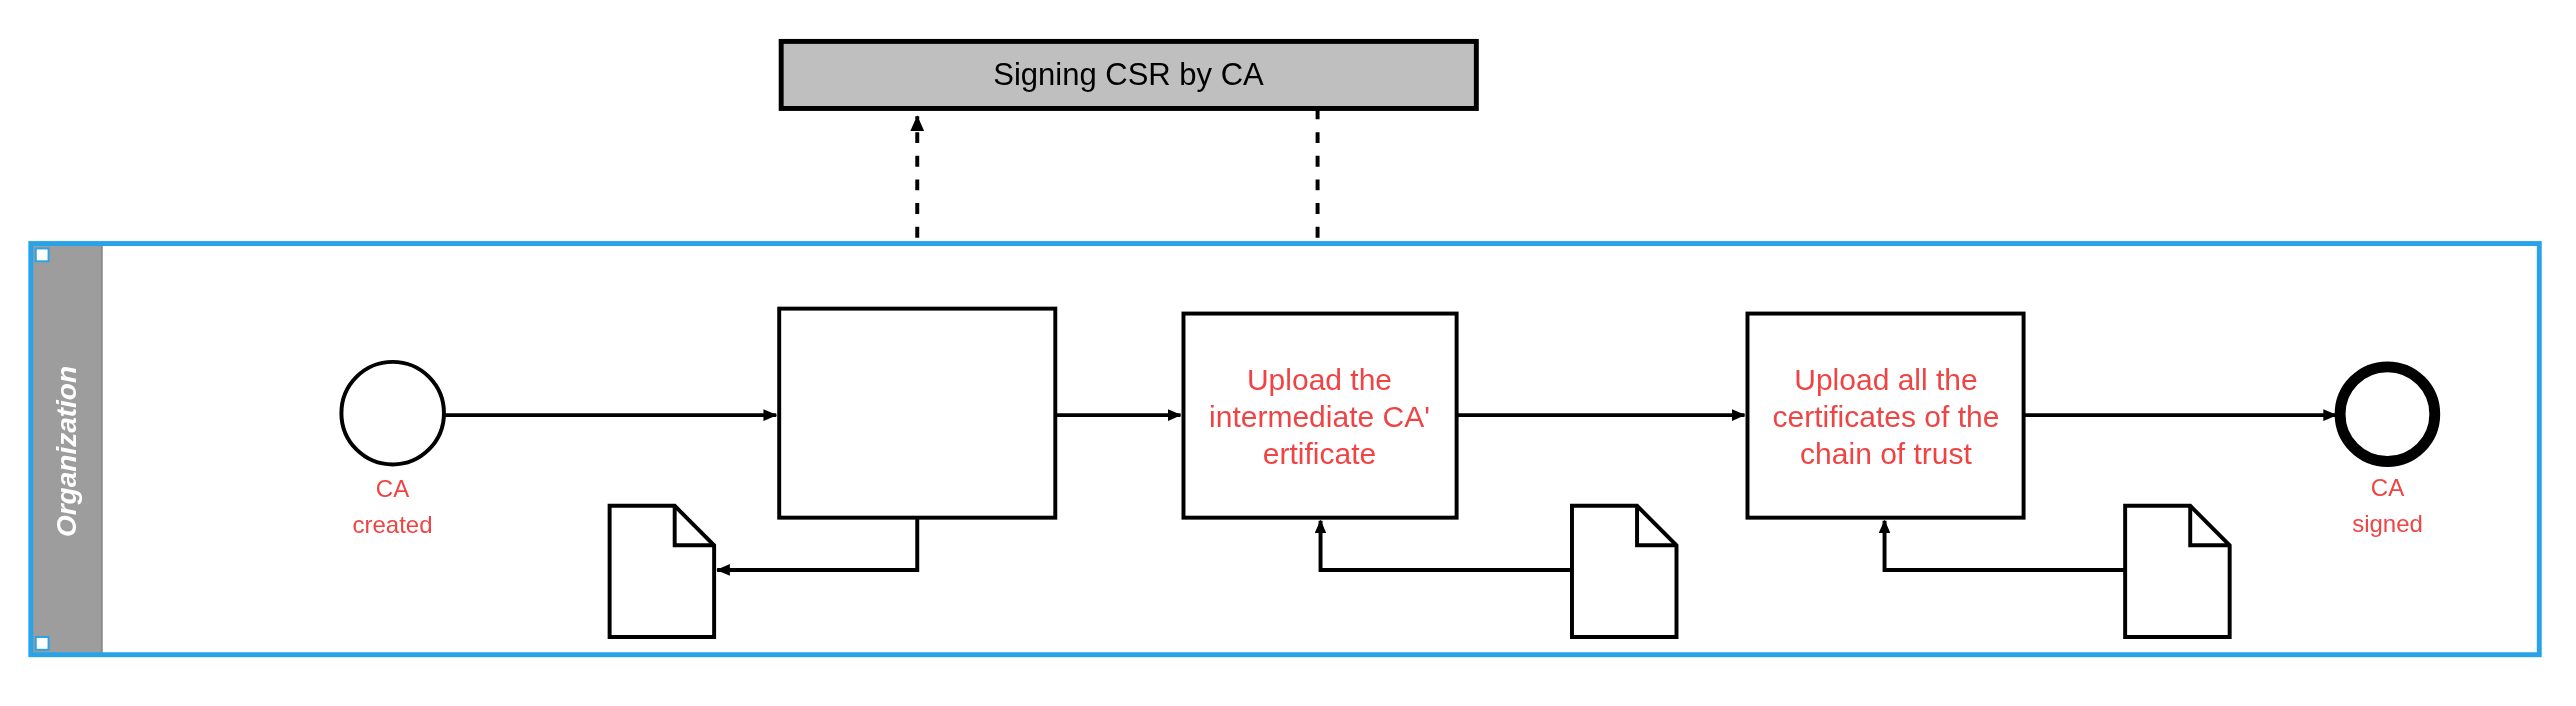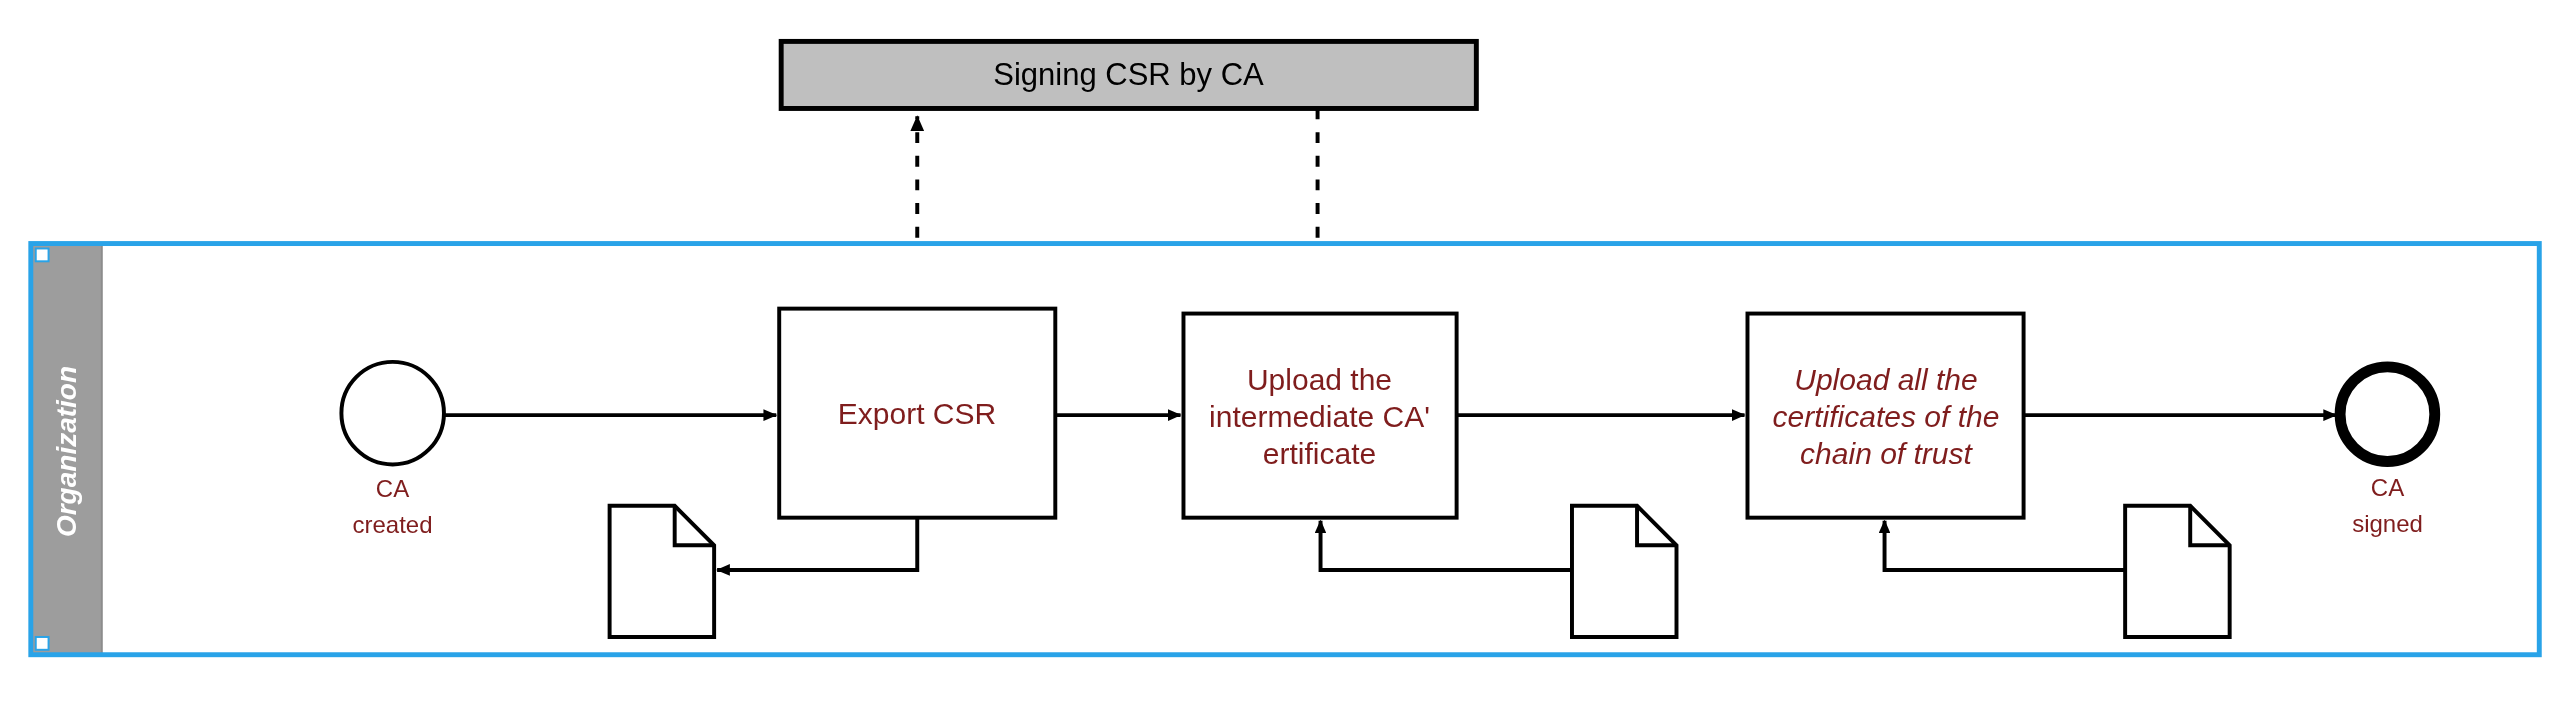--- a/index.html
+++ b/index.html
@@ -21,21 +21,21 @@
   #diagram-svg {
     position: absolute;
     left: 0;
     top: 0;
     width: 2576px;
     height: 706px;
   }
   .shape-text {
     position: absolute;
     text-align: center;
-    color: #7f1d1d;
+    color: #ef4444;
     font-family: "Liberation Sans", sans-serif;
     font-size: 30px;
     line-height: 37px;
     white-space: pre-line;
     pointer-events: none;
   }
   .task-text {
     display: flex;
     align-items: center;
     justify-content: center;
@@ -135,27 +135,26 @@
     <g>
       <circle cx="398" cy="419" r="52" fill="#ffffff" stroke="#000000" stroke-width="4"></circle>
       <circle cx="2421" cy="420" r="48" fill="#ffffff" stroke="#000000" stroke-width="11"></circle>
     </g>
   </svg>
 
   <div class="pool-header-text" style="left:781px; top:41px; width:695px; height:67px;">Signing CSR by CA</div>
 
   <div class="lane-label" style="left:-139px; top:416px; width:411px; height:71px; transform:rotate(-90deg);">Organization</div>
 
-  <div class="shape-text task-text" style="left:779px; top:309px; width:276px; height:209px;">Export CSR</div>
 
   <div class="shape-text task-text" style="left:1183px; top:314px; width:273px; height:204px;">Upload the
 intermediate CA'
 ertificate</div>
 
-  <div class="shape-text task-text" style="left:1748px; top:314px; width:276px; height:204px;font-style:italic;">Upload all the
+  <div class="shape-text task-text" style="left:1748px; top:314px; width:276px; height:204px;">Upload all the
 certificates of the
 chain of trust</div>
 
   <div class="shape-text event-label" style="left:284px; top:471px; width:217px;">CA
 created</div>
 
   <div class="shape-text event-label" style="left:2279px; top:470px; width:217px;">CA
 signed</div>
 
 </div>

